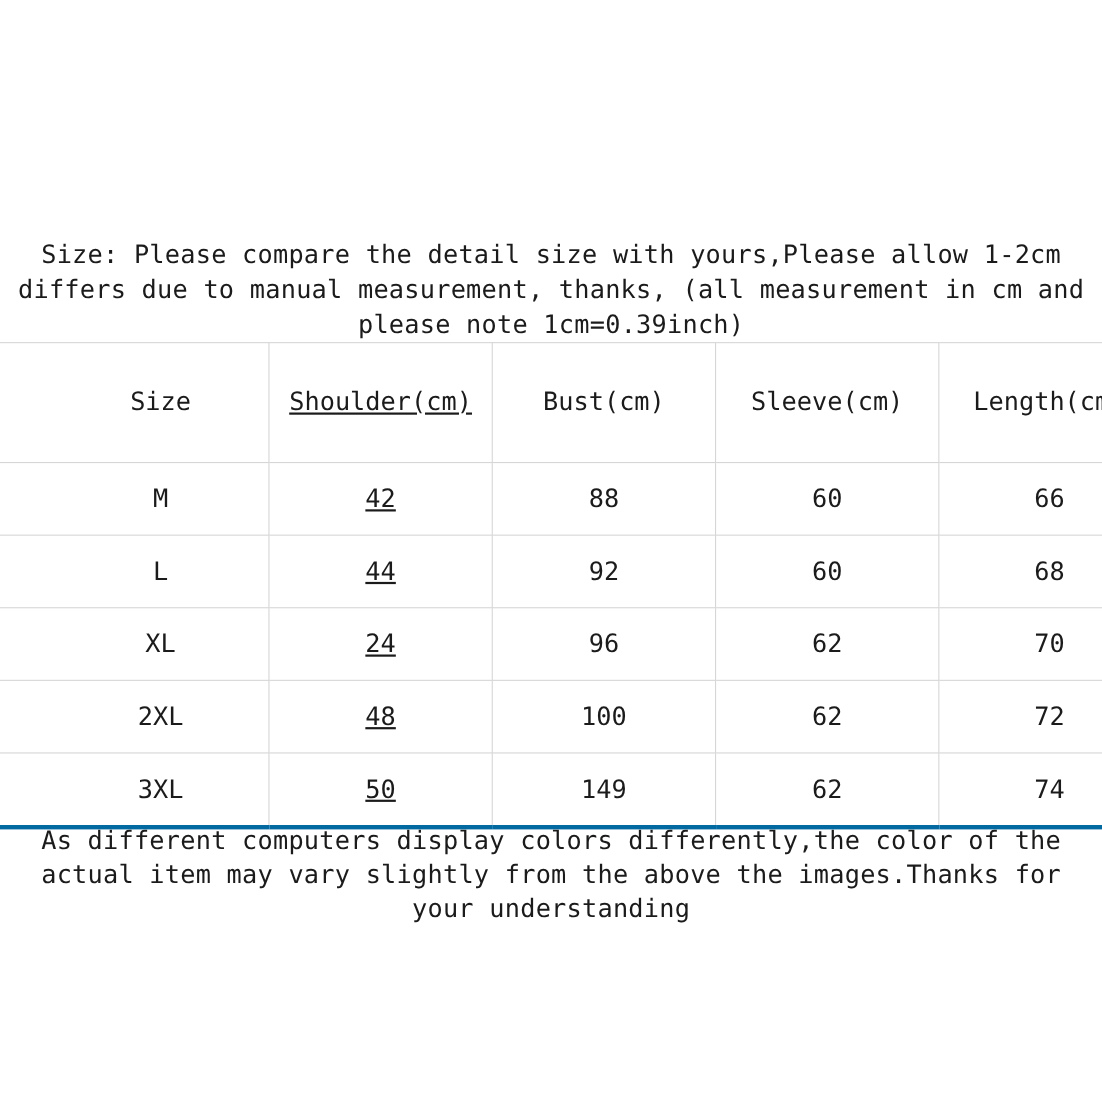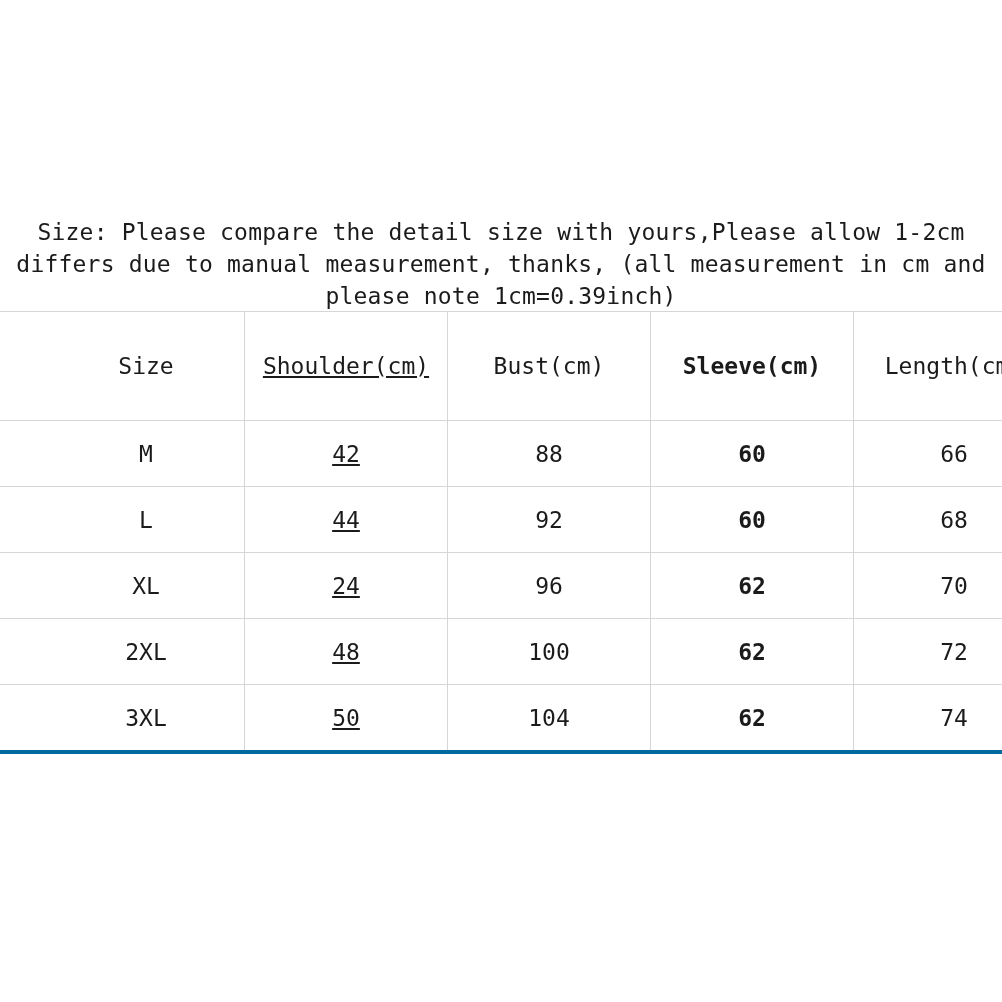--- a/index.html
+++ b/index.html
@@ -65,21 +65,21 @@
   }
   table.size-table tr.data-row td {
     height: 65px;
   }
   table.size-table tr.last-row td {
     border-bottom: 4px solid #0369a1;
   }
   .col-size { width: 196px; }
   .col-shoulder { width: 202px; text-decoration: underline; }
   .col-bust { width: 202px; }
-  .col-sleeve { width: 202px; font-weight: bold; }
+  .col-sleeve { width: 202px; }
   .col-length { width: 200px; }
   .footer {
     position: absolute;
     top: 722px;
     left: 0;
     width: 1002px;
     text-align: center;
     font-size: 23px;
     line-height: 31px;
     letter-spacing: 0.2px;
@@ -129,22 +129,23 @@
         <tr class="data-row">
           <td class="col-size">2XL</td>
           <td class="col-shoulder">48</td>
           <td class="col-bust">100</td>
           <td class="col-sleeve">62</td>
           <td class="col-length">72</td>
         </tr>
         <tr class="data-row last-row">
           <td class="col-size">3XL</td>
           <td class="col-shoulder">50</td>
-          <td class="col-bust">104</td>
+          <td class="col-bust">149</td>
           <td class="col-sleeve">62</td>
           <td class="col-length">74</td>
         </tr>
       </tbody>
     </table>
   </div>
 
+  <div class="footer">As different computers display colors differently,the color of the actual item may vary slightly from the above the images.Thanks for your understanding</div>
 
 </div>
 
 </body></html>

